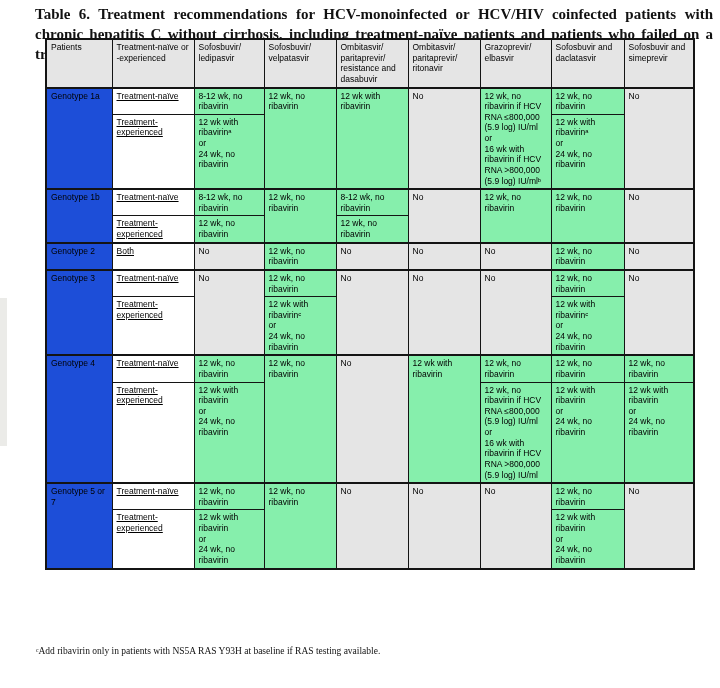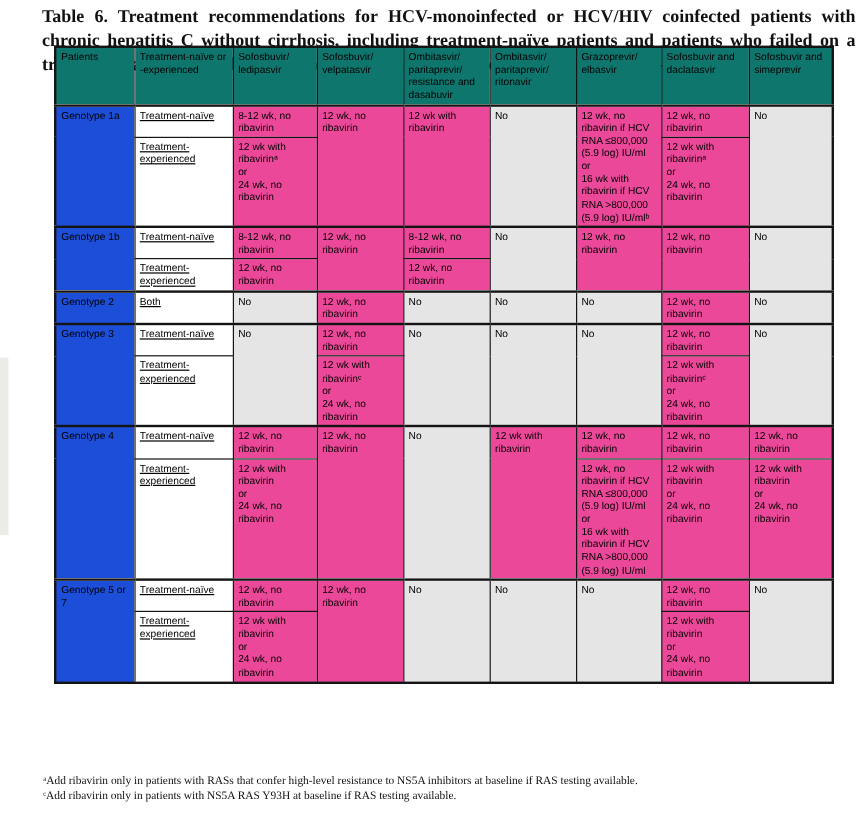--- a/index.html
+++ b/index.html
@@ -44,27 +44,27 @@
     padding: 2px 3px 2px 4px;
     font-size: 8.5px;
     line-height: 1.25;
     color: #000;
     white-space: pre-line;
     overflow: hidden;
   }
   table.tx th {
     height: 48px;
     font-weight: normal;
-    background: #0f766e;
+    background: #e5e5e5;
     border-bottom: 1px solid #141414;
   }
   tr.group-start td { border-top-width: 2px; }
   td.pat { font-weight: normal; background: #1d4ed8; }
   td.lbl { background: #ffffff; text-decoration: underline; }
-  td.g { background: #ec4899; }
+  td.g { background: #86efac; }
   td.r { background: #e5e5e5; }
   tr.first-row td { height: 26px; }
   .footnotes {
     position: absolute;
     left: 36px; top: 645px;
     width: 670px;
     font-family: "Liberation Serif", serif;
     font-size: 9.5px;
     line-height: 1.38;
     color: #111;
@@ -217,17 +217,16 @@
 or
 24 wk, no ribavirin</td>
           <td class="g">12 wk with ribavirin
 or
 24 wk, no ribavirin</td>
         </tr>
       </tbody>
   </table>
 
   <div class="footnotes">
-    <div>ᵃAdd ribavirin only in patients with RASs that confer high-level resistance to NS5A inhibitors at baseline if RAS testing available.</div>
     <div>ᶜAdd ribavirin only in patients with NS5A RAS Y93H at baseline if RAS testing available.</div>
   </div>
 
 </div>
 
 </body></html>

